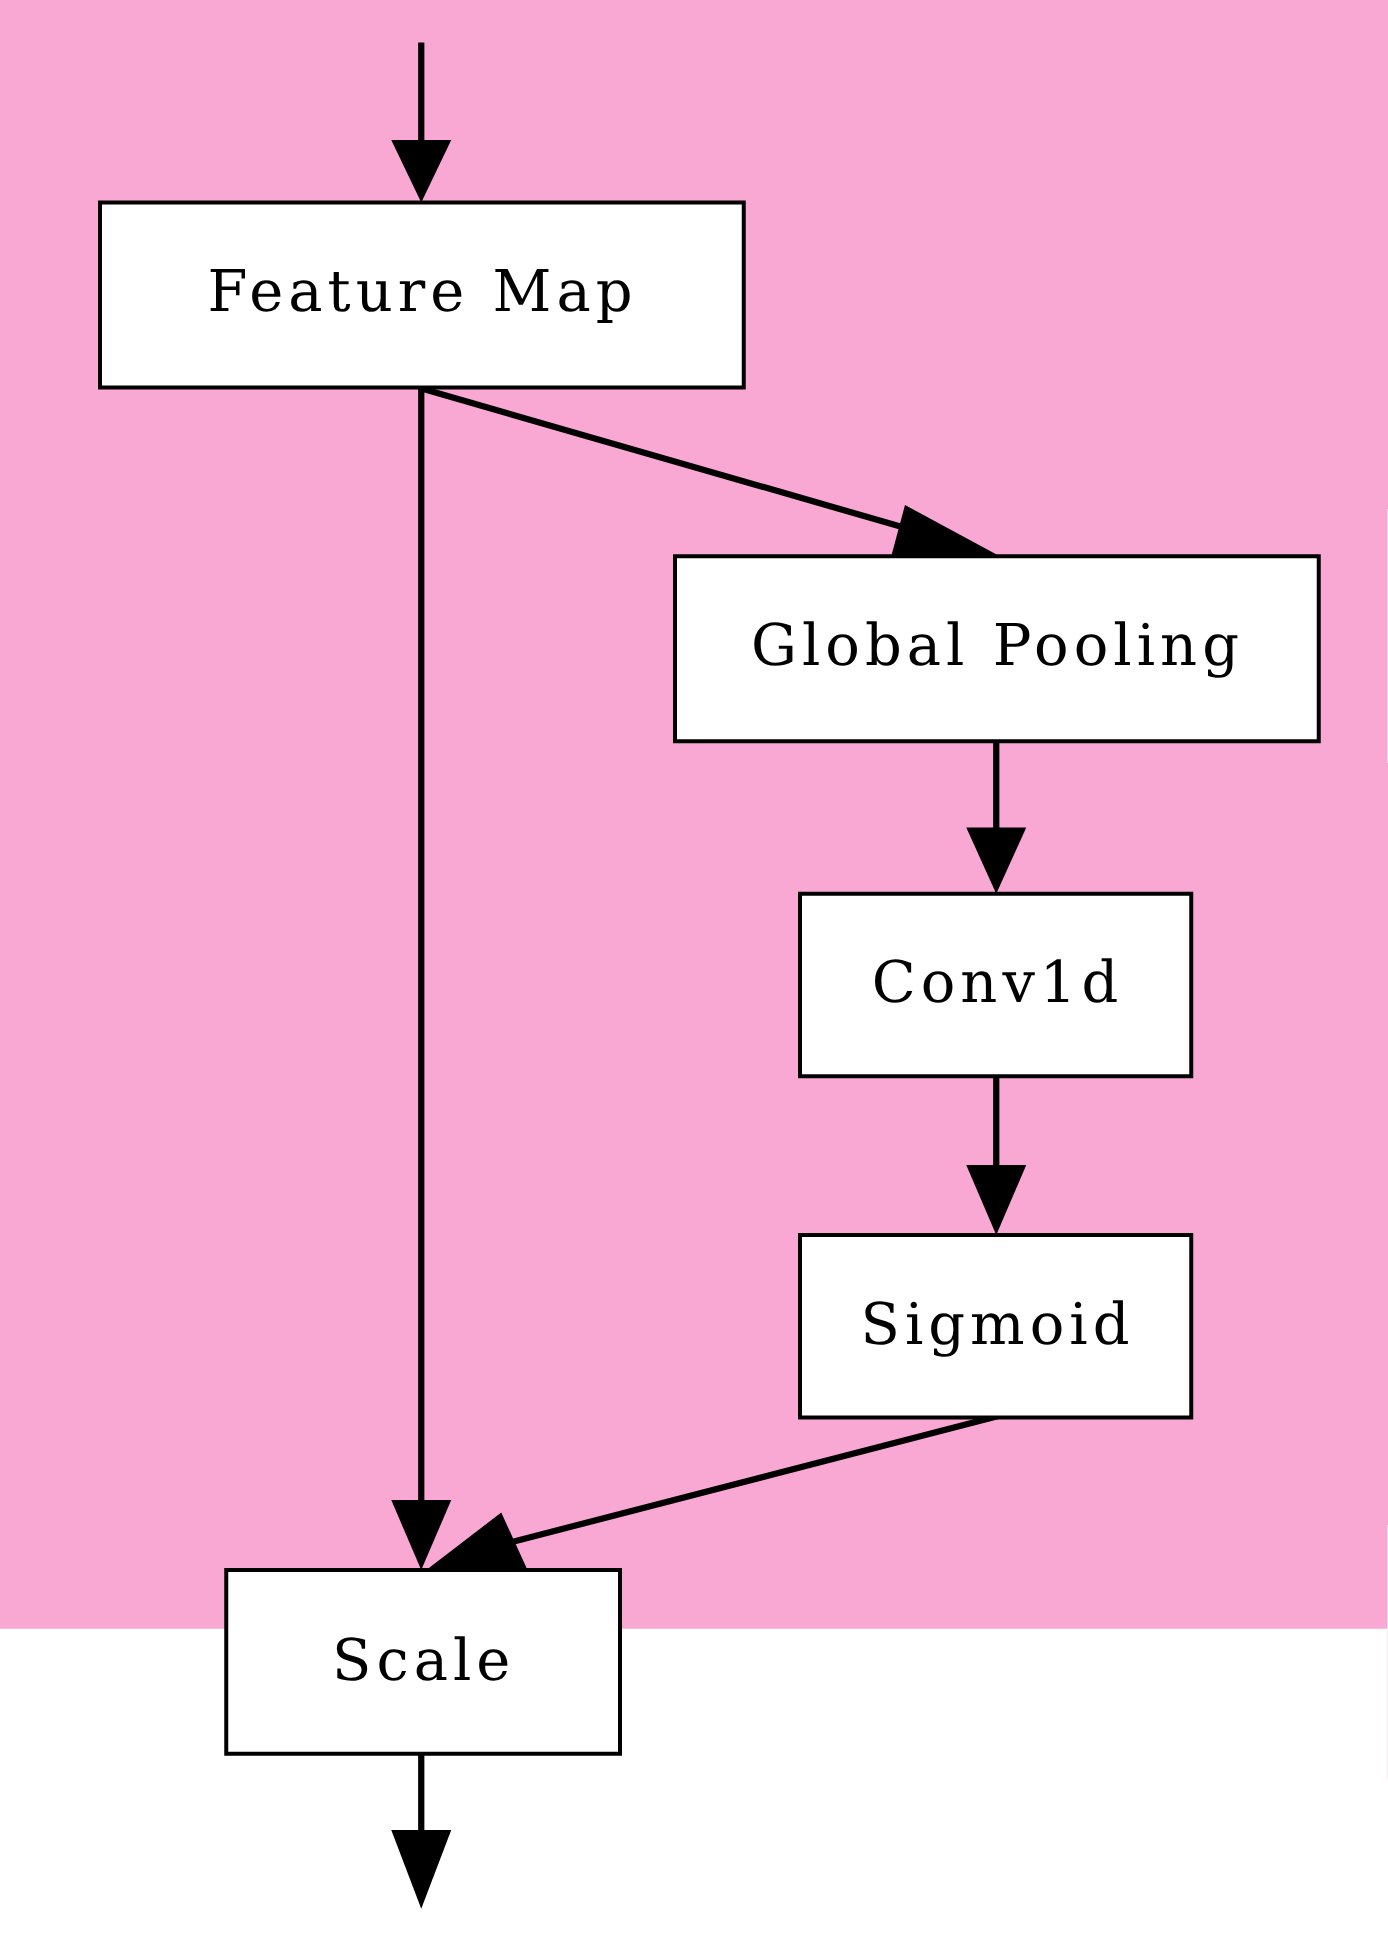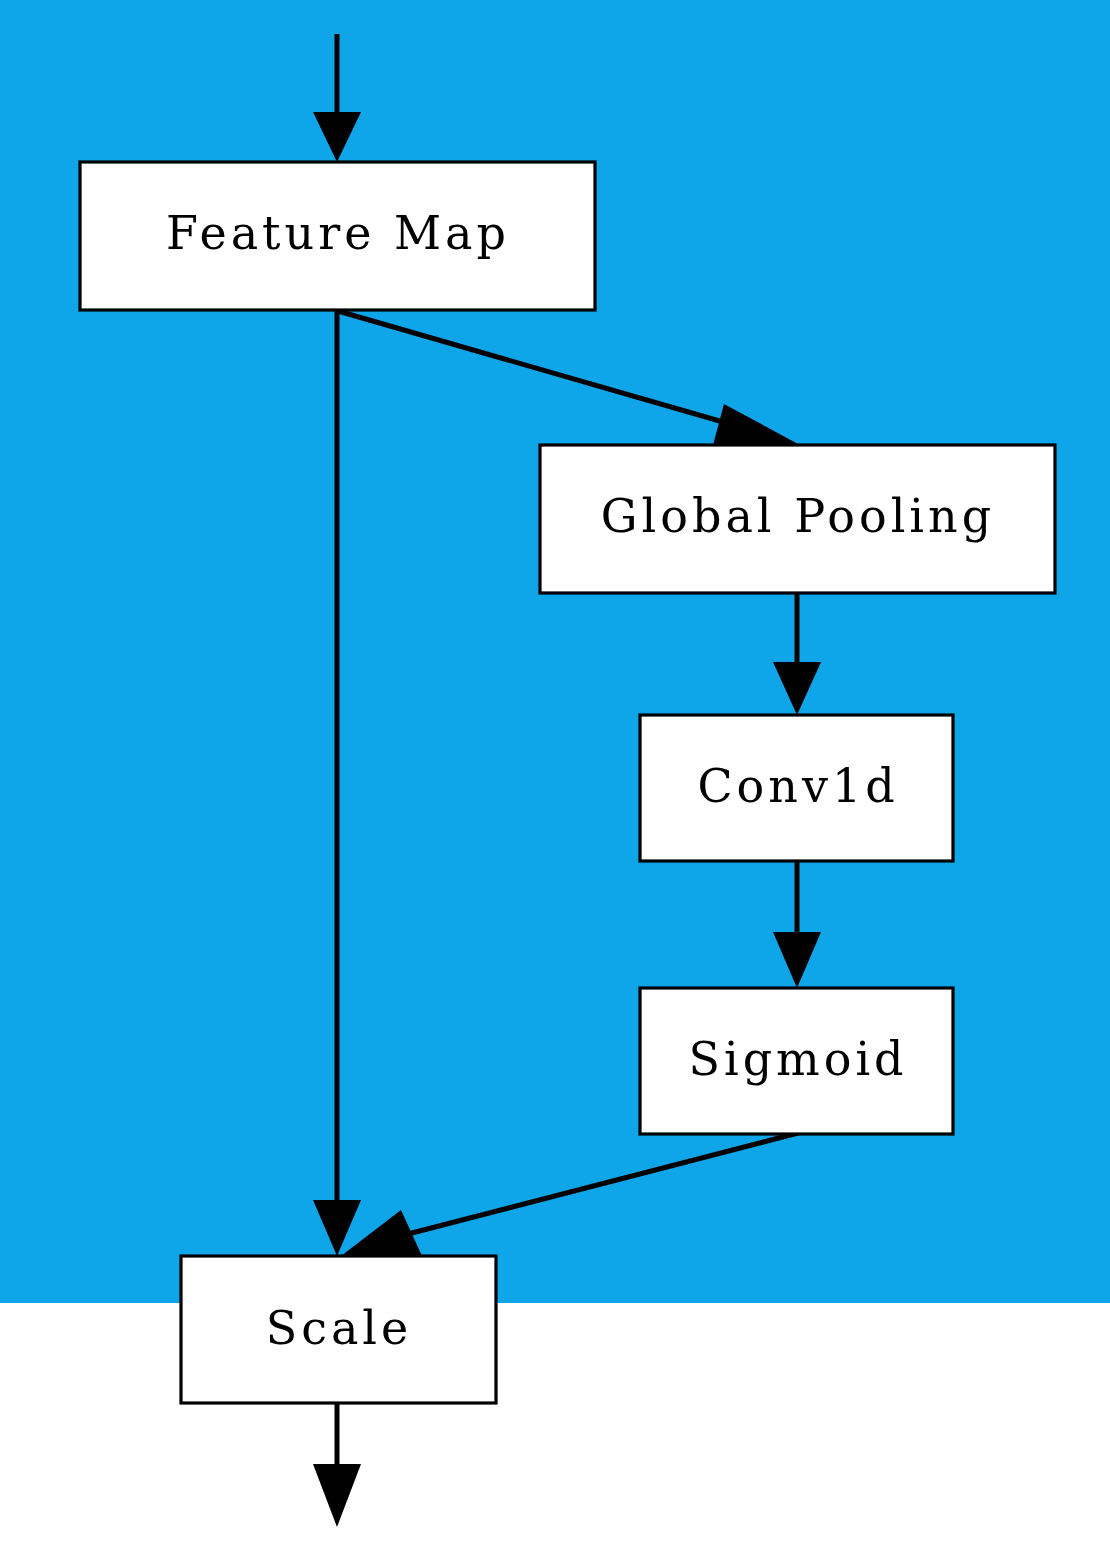--- a/index.html
+++ b/index.html
@@ -10,21 +10,21 @@
   body {
     width: 1110px;
     height: 1557px;
     font-family: "DejaVu Serif", serif;
     overflow: hidden;
   }
   #diagram-root {
     position: relative;
     width: 1110px;
     height: 1303px;
-    background: #0ea5e9;
+    background: #f9a8d4;
   }
   svg.flow {
     position: absolute;
     left: 0;
     top: 0;
     width: 1110px;
     height: 1557px;
     display: block;
   }
   .node-rect {

